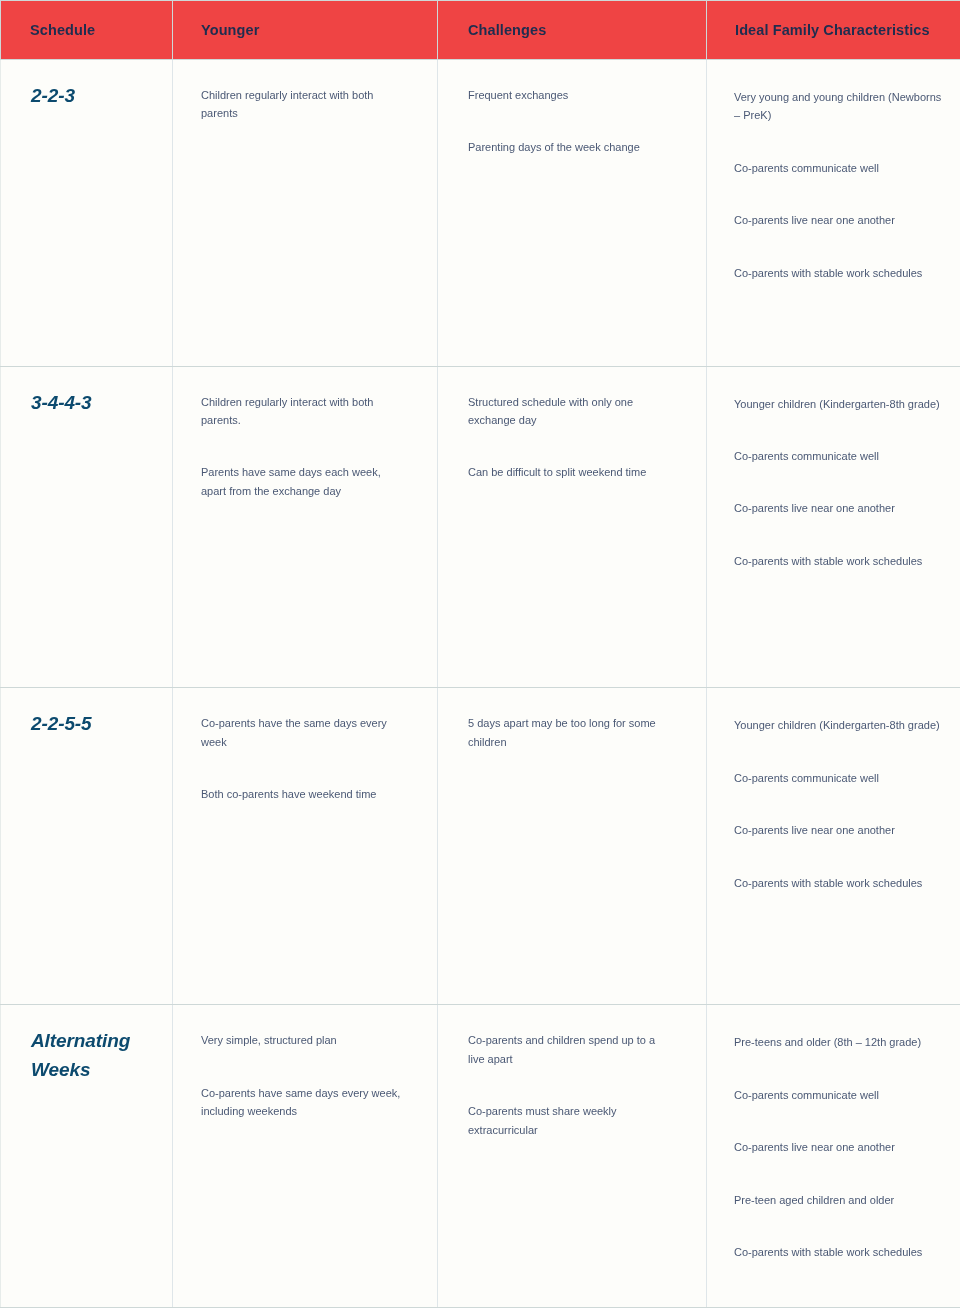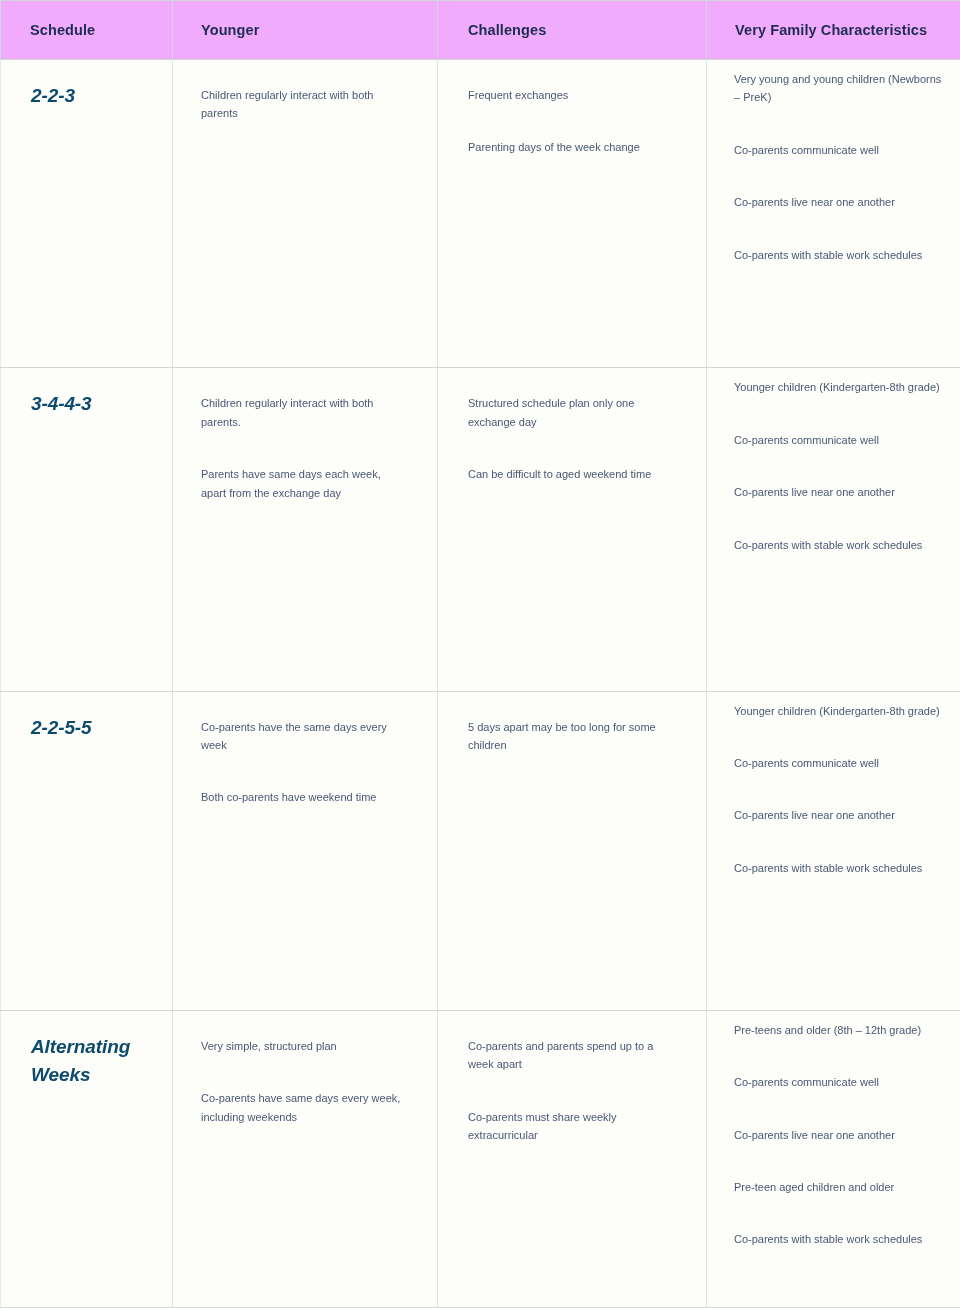--- a/index.html
+++ b/index.html
@@ -20,21 +20,21 @@
   }
 
   
   col.c1 { width: 172px; }
   col.c2 { width: 265px; }
   col.c3 { width: 269px; }
   col.c4 { width: 254px; }
 
   
   thead th {
-    background: #f0abfc;
+    background: #ef4444;
     height: 59px;
     border-right: 1px solid #ced8d7;
     border-top: 1px solid #ced8d7;
     border-bottom: 1px solid #ced8d7;
     text-align: left;
     vertical-align: middle;
     padding: 0 0 0 29px;
     font-size: 14.5px;
     font-weight: bold;
     letter-spacing: 0.1px;
@@ -65,21 +65,21 @@
     font-size: 19px;
     font-weight: bold;
     color: #0c4a6e;
     line-height: 1.52;
     letter-spacing: -0.1px;
     font-style: italic;
   }
 
   td.cell-benefits   { padding: 26px 34px 24px 28px; }
   td.cell-challenges { padding: 26px 34px 24px 30px; }
-  td.cell-ideal      { padding: 10px 18px 24px 27px; }
+  td.cell-ideal      { padding: 28px 18px 24px 27px; }
 
   tbody td p { margin: 0; }
   tbody td p + p { margin-top: 34px; }
 
   
   tr.row-0 { height: 285px; }
   tr.row-1 { height: 299px; }
   tr.row-2 { height: 295px; }
   tr.row-3 { height: 275px; }
 </style>
@@ -91,21 +91,21 @@
     <col class="c1">
       <col class="c2">
       <col class="c3">
       <col class="c4">
   </colgroup>
   <thead>
     <tr>
       <th class="h-schedule">Schedule</th>
       <th class="h-benefits">Younger</th>
       <th class="h-challenges">Challenges</th>
-      <th class="h-ideal">Very Family Characteristics</th>
+      <th class="h-ideal">Ideal Family Characteristics</th>
     </tr>
   </thead>
   <tbody>
 
     <tr class="row-0">
       <td class="cell-schedule">2-2-3</td>
       <td class="cell-benefits">
           <p>Children regularly interact with both parents</p>
         </td>
       <td class="cell-challenges">
@@ -120,22 +120,22 @@
         </td>
     </tr>
 
     <tr class="row-1">
       <td class="cell-schedule">3-4-4-3</td>
       <td class="cell-benefits">
           <p>Children regularly interact with both parents.</p>
           <p>Parents have same days each week, apart from the exchange day</p>
         </td>
       <td class="cell-challenges">
-          <p>Structured schedule plan only one exchange day</p>
-          <p>Can be difficult to aged weekend time</p>
+          <p>Structured schedule with only one exchange day</p>
+          <p>Can be difficult to split weekend time</p>
         </td>
       <td class="cell-ideal">
           <p>Younger children (Kindergarten-8th grade)</p>
           <p>Co-parents communicate well</p>
           <p>Co-parents live near one another</p>
           <p>Co-parents with stable work schedules</p>
         </td>
     </tr>
 
     <tr class="row-2">
@@ -155,21 +155,21 @@
         </td>
     </tr>
 
     <tr class="row-3">
       <td class="cell-schedule">Alternating Weeks</td>
       <td class="cell-benefits">
           <p>Very simple, structured plan</p>
           <p>Co-parents have same days every week, including weekends</p>
         </td>
       <td class="cell-challenges">
-          <p>Co-parents and parents spend up to a week apart</p>
+          <p>Co-parents and children spend up to a live apart</p>
           <p>Co-parents must share weekly extracurricular</p>
         </td>
       <td class="cell-ideal">
           <p>Pre-teens and older (8th – 12th grade)</p>
           <p>Co-parents communicate well</p>
           <p>Co-parents live near one another</p>
           <p>Pre-teen aged children and older</p>
           <p>Co-parents with stable work schedules</p>
         </td>
     </tr>

